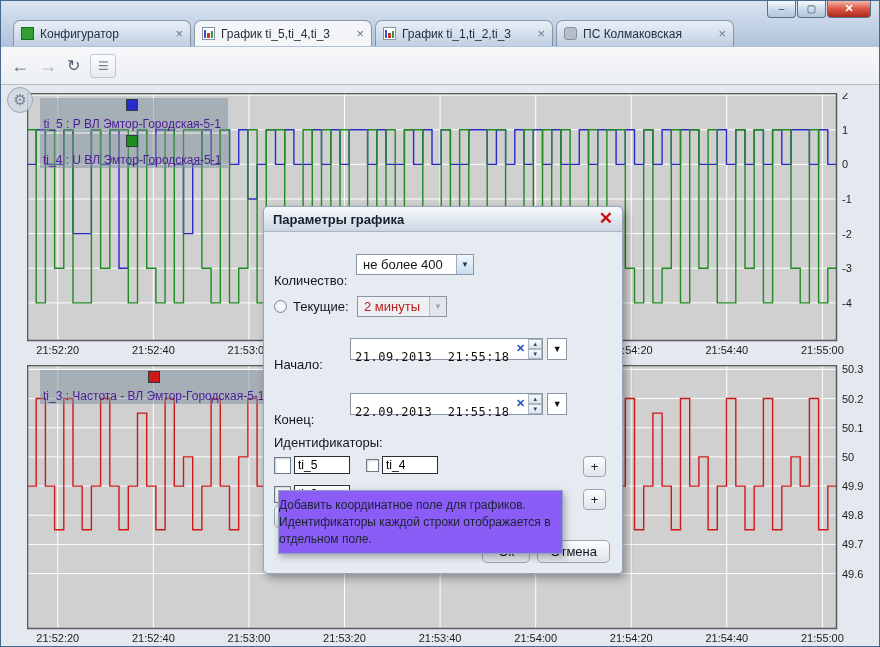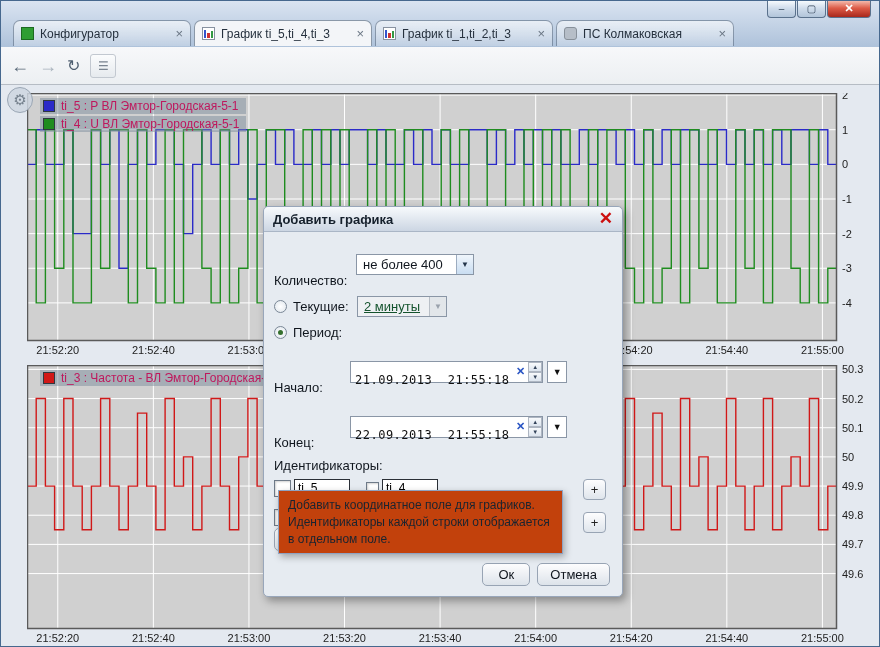--- a/index.html
+++ b/index.html
@@ -52,41 +52,41 @@
   .page { position:absolute; top:84px; left:0; right:0; bottom:0; background:#e4e9f0; }
   .gear { position:absolute; left:6px; top:2px; width:26px; height:26px; border-radius:50%;
     background:rgba(206,214,224,.85); border:1px solid #9aa6b4; color:#76828e;
     font-size:15px; text-align:center; line-height:24px; z-index:3; }
 
   .chart { position:absolute; }
   #chart-top    { left:26px; top:8px;   width:844px; height:266px; }
   #chart-bottom { left:26px; top:280px; width:844px; height:282px; }
   .legend { position:absolute; left:13px; top:5px; z-index:2; }
   .legend-entry { display:flex; align-items:center; gap:6px; background:rgba(124,139,156,.5);
-    padding:1px 7px 1px 3px; margin-bottom:2px; font-size:12px; color:#be185d; white-space:nowrap; }
+    padding:1px 7px 1px 3px; margin-bottom:2px; font-size:12px; color:#4c1d95; white-space:nowrap;flex-direction:column; }
   .legend-swatch { width:12px; height:12px; border:1px solid #303840; flex-shrink:0; }
 
   
   .dialog { position:absolute; left:262px; top:121px; width:360px; background:#e6ebf1;
     border:1px solid #98a6ba; border-radius:5px; box-shadow:3px 4px 9px rgba(0,0,0,.35); z-index:10; }
   .dlg-header { height:25px; background:linear-gradient(#f7fafc,#ccd6e3); border-bottom:1px solid #aab6c6;
     border-radius:5px 5px 0 0; display:flex; align-items:center; padding:0 9px;
     font-weight:bold; font-size:13px; color:#15202c; }
   .dlg-close { margin-left:auto; color:#cc0f0f; font-size:17px; font-weight:bold; line-height:16px; cursor:default; }
   .dlg-body { padding:9px 10px 10px; }
   .row { display:flex; align-items:center; margin-bottom:8px; font-size:13px; color:#10161e; }
   .lbl { width:82px; flex-shrink:0;margin-top:32px; }
   .lbl-sm { width:64px; flex-shrink:0; }
 
   .sel { display:flex; height:21px; border:1px solid #8a96a6; background:#fff; align-items:stretch; }
   .sel .sel-text { padding:2px 7px 0 6px; font-size:13px; white-space:nowrap; }
   .sel .sel-arrow { width:17px; background:linear-gradient(#f0f6fc,#c9ddf2); border-left:1px solid #9cacc0;
     font-size:8px; text-align:center; line-height:20px; color:#23354a; }
   .sel.disabled { background:#eef0f3; }
-  .sel.disabled .sel-text { color:#14532d;text-decoration:underline; }
+  .sel.disabled .sel-text { color:#b91c1c; }
   .sel.disabled .sel-arrow { background:#e2e6ea; color:#9aa2ac; border-left-color:#b8bec6; }
 
   .radio { width:13px; height:13px; border-radius:50%; border:1px solid #7a8796;
     background:radial-gradient(#ffffff,#dee5ec); margin-right:6px; position:relative; flex-shrink:0; }
   .radio.checked::after { content:""; position:absolute; inset:3px; border-radius:50%; background:#35702e; }
 
   .dt { display:flex; align-items:center; height:22px; border:1px solid #8a96a6; background:#fff; padding-left:4px; }
   .dt input { border:none; outline:none; width:158px; font-family:"DejaVu Sans Mono", monospace;
     font-size:12px; letter-spacing:.5px; color:#101010; background:transparent;margin-top:16px; }
   .dt .clear { color:#2b56c4; font-weight:bold; font-size:11px; padding:0 3px; }
@@ -110,22 +110,22 @@
   .plus-btn.p2 { top:33px; }
 
   .add-btn { display:inline-flex; align-items:center; gap:5px; height:23px; padding:0 11px 0 7px;
     border:1px solid #98a4b4; border-radius:5px; background:linear-gradient(#fdfdfe,#dde3ea); font-size:13px; color:#10161e; }
   .add-btn .plus-glyph { color:#23a42a; font-weight:bold; font-size:17px; line-height:14px; }
 
   .dlg-footer { display:flex; justify-content:flex-end; gap:7px; margin-top:12px; padding-right:2px; }
   .btn { min-width:48px; height:23px; padding:0 12px; border:1px solid #98a4b4; border-radius:5px;
     background:linear-gradient(#fdfdfe,#dde3ea); font-size:13px; color:#10161e; text-align:center; line-height:21px; }
 
-  .tooltip { position:absolute; left:277px; top:405px; width:285px; background:#c2410c;
-    border:1px solid #8ea2c2; box-shadow:2px 3px 7px rgba(0,0,0,.3); padding:6px 9px;
+  .tooltip { position:absolute; left:277px; top:405px; width:285px; background:#8b5cf6;
+    border:1px solid #8ea2c2; box-shadow:2px 3px 7px rgba(0,0,0,.3); padding:6px 0;
     font-size:12px; color:#1a2430; z-index:20; line-height:1.4; }
 </style>
 </head>
 <body>
 
 <div class="win">
   <div class="chrome-top">
     <div class="win-btns">
       <div class="wbtn">–</div>
       <div class="wbtn">▢</div>
@@ -268,21 +268,21 @@
       <div class="legend">
         <div class="legend-entry">
           <span class="legend-swatch" style="background-color: rgb(208, 24, 24);"></span>
           <span>ti_3 : Частота - ВЛ Эмтор-Городская-5-1</span>
         </div>
       </div>
     </div>
 
     <div class="dialog">
       <div class="dlg-header">
-        <span>Добавить графика</span>
+        <span>Параметры графика</span>
         <span class="dlg-close">✕</span>
       </div>
       <div class="dlg-body">
 
         <div class="row">
           <span class="lbl">Количество:</span>
           <div class="sel" style="width:118px;">
             <span class="sel-text" style="flex:1">не более 400</span>
             <span class="sel-arrow">▼</span>
           </div>
@@ -290,24 +290,20 @@
 
         <div class="row">
           <span class="radio"></span>
           <span class="lbl-sm">Текущие:</span>
           <div class="sel disabled" style="width:90px;">
             <span class="sel-text" style="flex:1">2 минуты</span>
             <span class="sel-arrow">▼</span>
           </div>
         </div>
 
-        <div class="row">
-          <span class="radio checked"></span>
-          <span>Период:</span>
-        </div>
 
         <div class="row">
           <span class="lbl" style="width:76px;">Начало:</span>
           <div class="dt">
             <input type="text" value="21.09.2013  21:55:18" style="">
             <span class="clear">✕</span>
             <span class="spin">
               <div>▲</div>
               <div>▼</div>
             </span>

